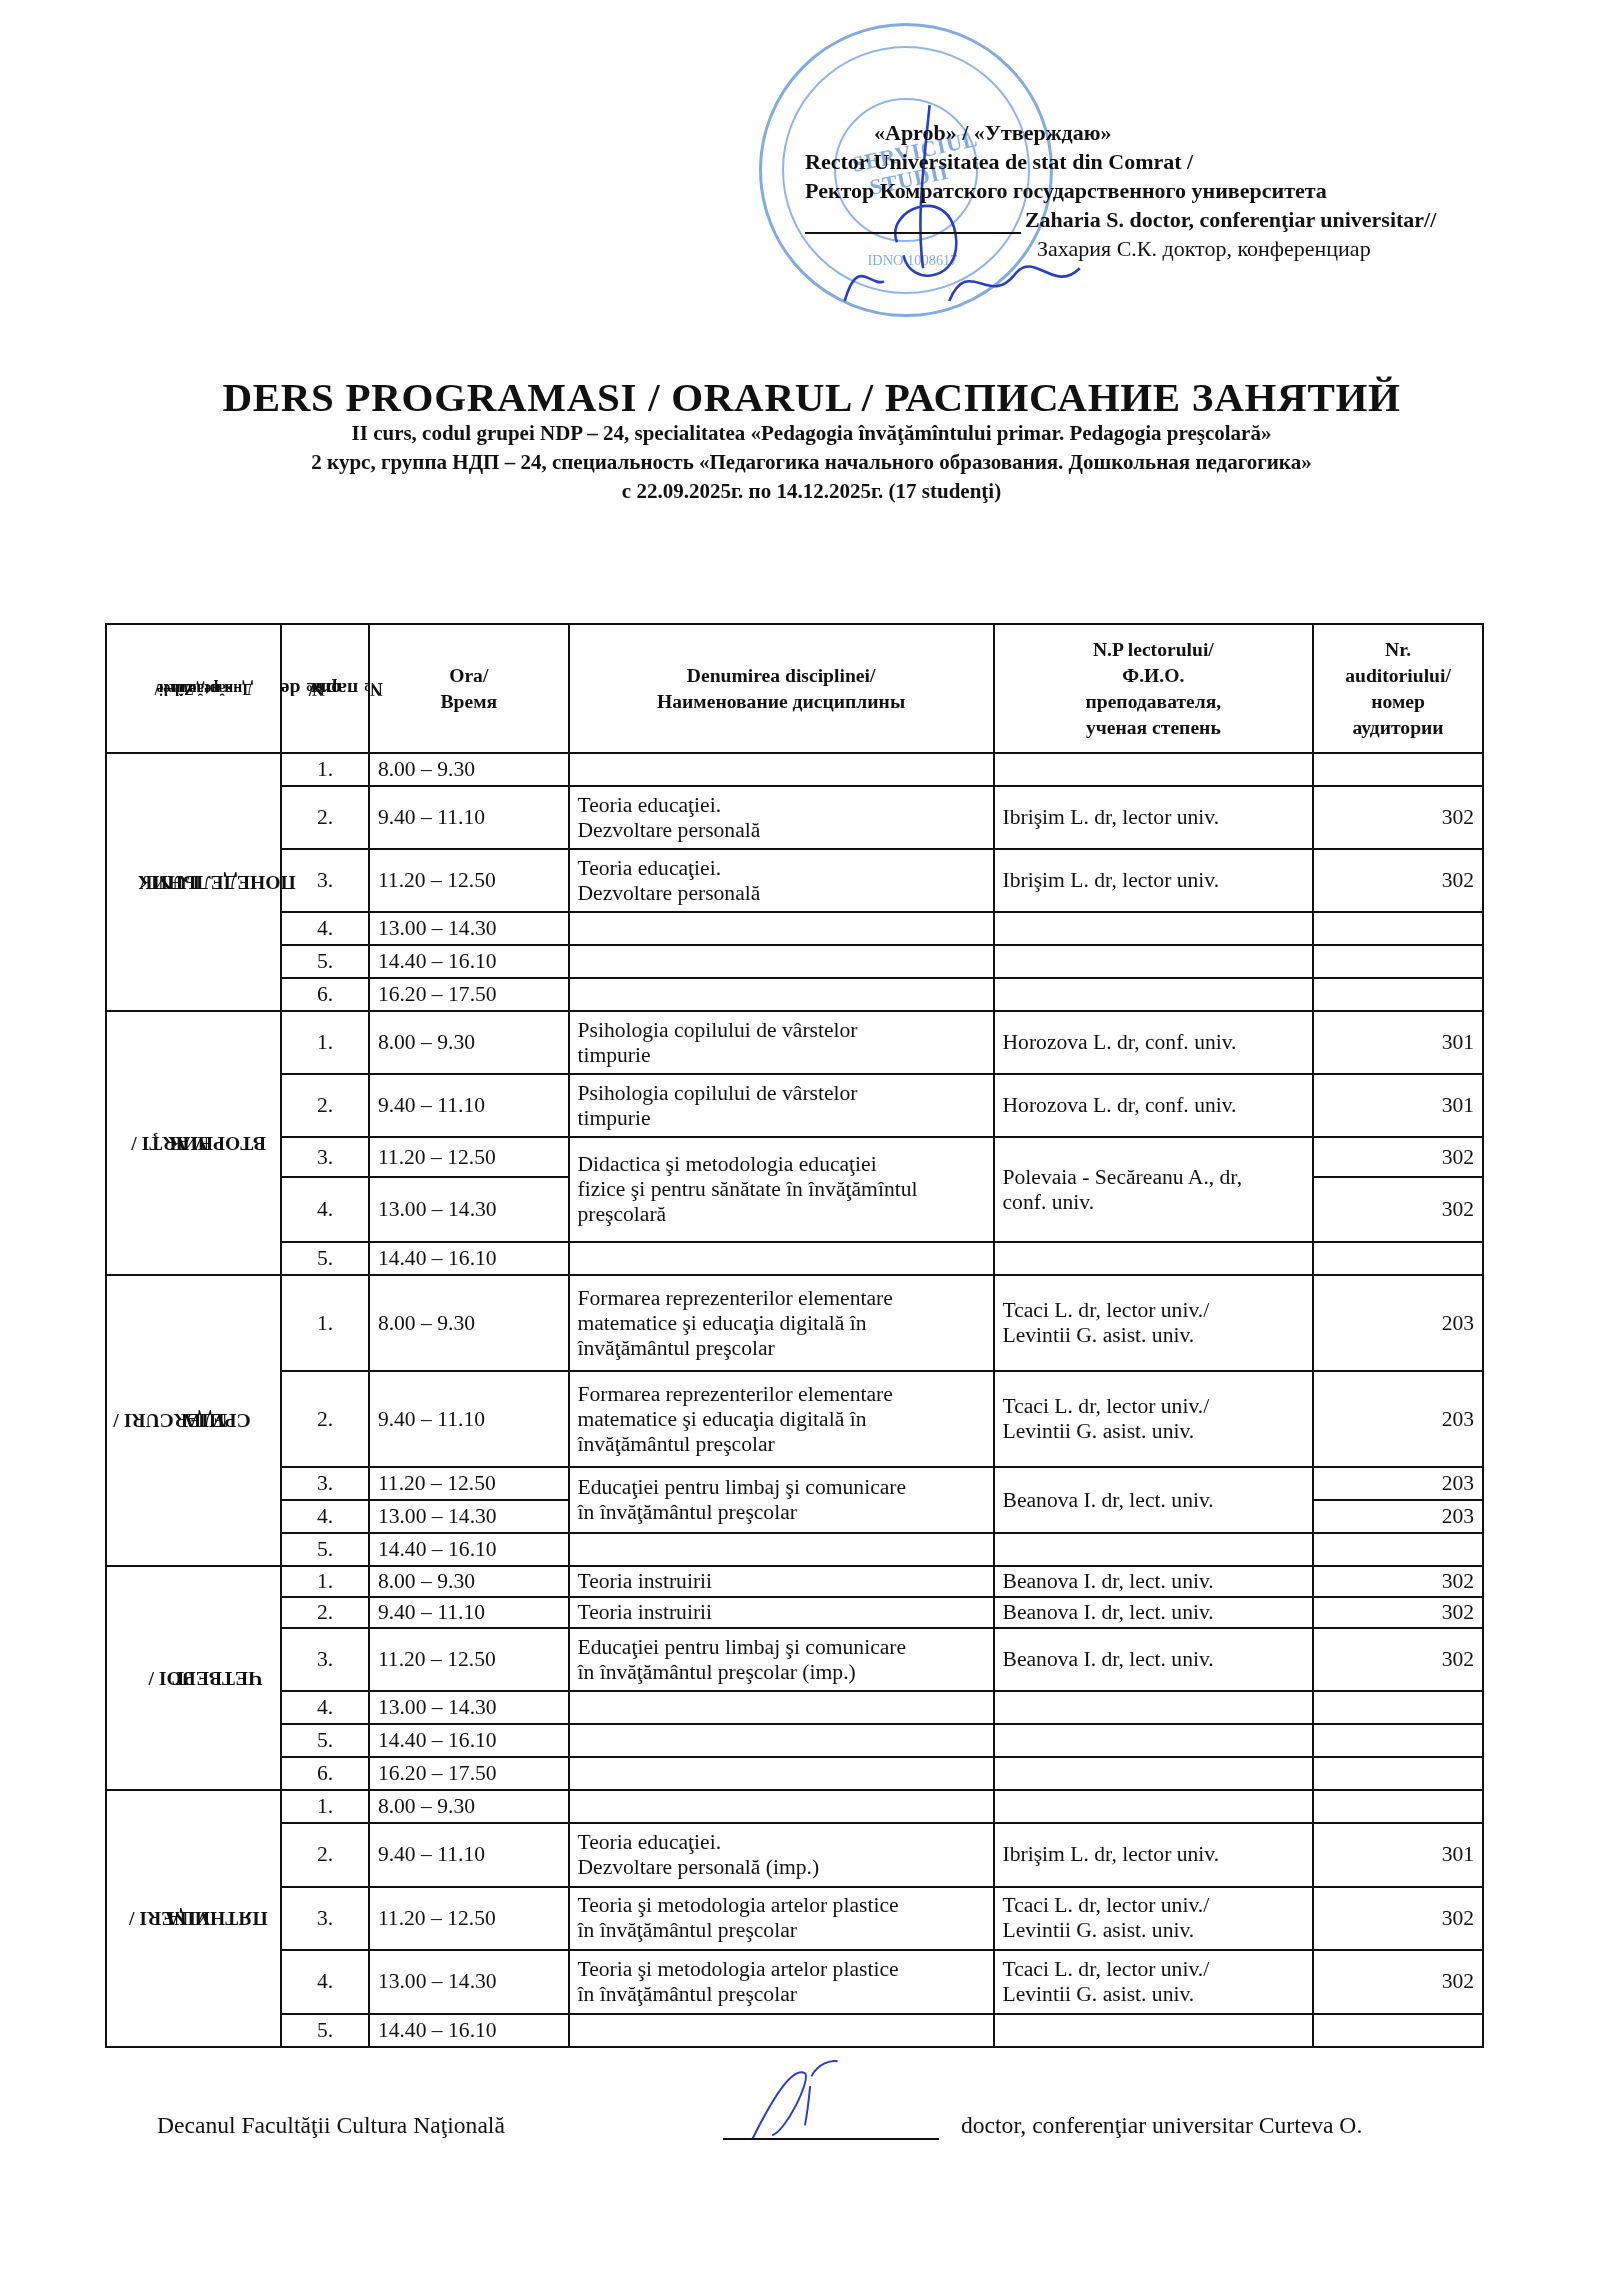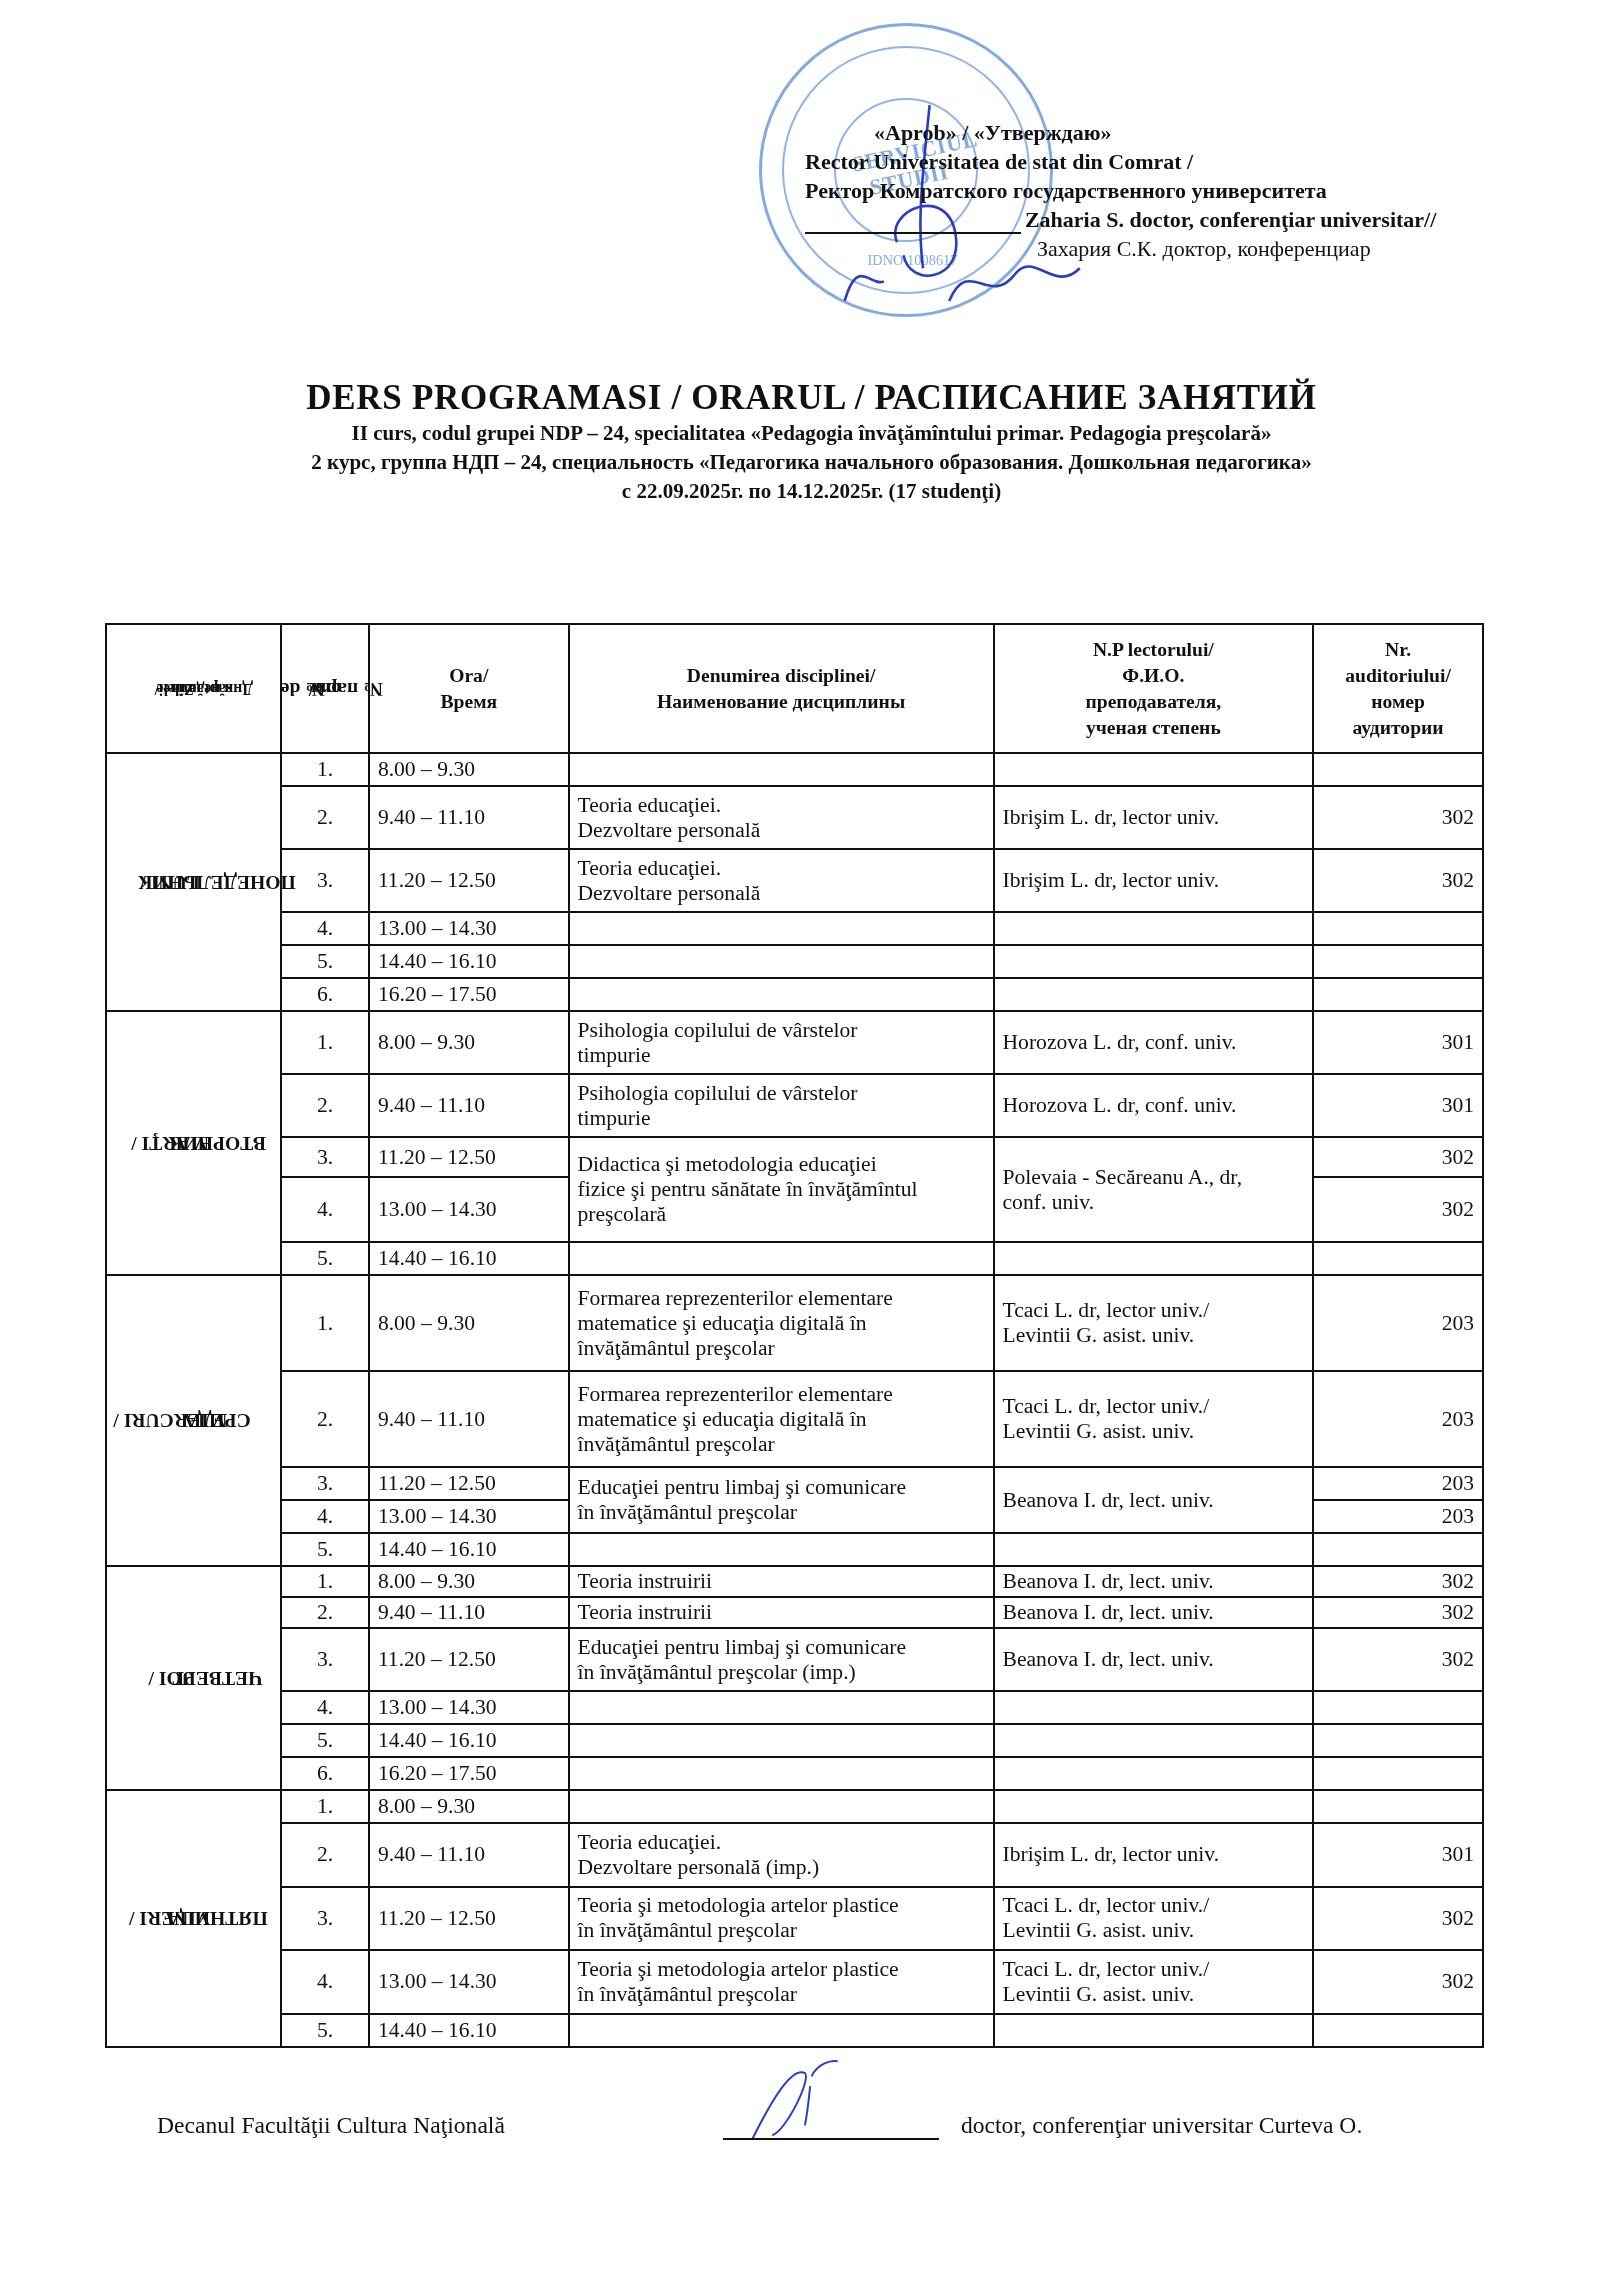--- a/index.html
+++ b/index.html
@@ -23,21 +23,21 @@
            border:2.6px solid #6c9be0; border-radius:50%; }
   .stamp::after { content:""; position:absolute; left:72px; top:72px; right:72px; bottom:72px;
            border:2.6px solid #6c9be0; border-radius:50%; }
   .stamp-text { position:absolute; left:92px; top:115px; width:105px; text-align:center;
            color:#5a8fd6; font-weight:bold; font-size:22px; transform:rotate(-12deg); letter-spacing:0.7px; }
   .stamp-id { position:absolute; left:98px; top:226px; width:105px; text-align:center; color:#5a8fd6; font-size:14.4px; }
   .signature-svg { position:absolute; }
 
   
   .titles { position:absolute; left:0; top:376px; width:1623px; text-align:center; font-weight:bold; }
-  .t1 { font-size:35px; line-height:43px; letter-spacing:0.7px; }
+  .t1 { font-size:41px; line-height:43px; letter-spacing:0.7px; }
   .t2 { font-size:23.6px; line-height:31px; }
   .t3 { font-size:21px; line-height:29px; }
 
   
   table.schedule { position:absolute; left:105px; top:623px; width:1379px; border-collapse:collapse;
                    font-size:21.6px; }
   table.schedule td, table.schedule th { border:2px solid #111; padding:0 7.9px; vertical-align:middle; }
   table.schedule th { font-weight:bold; font-size:19.6px; line-height:26px; text-align:center; height:127px; padding:0 3.9px; }
   th.rot { width:76px; padding:0; }
   th.rot2 { width:79px; padding:0; }

